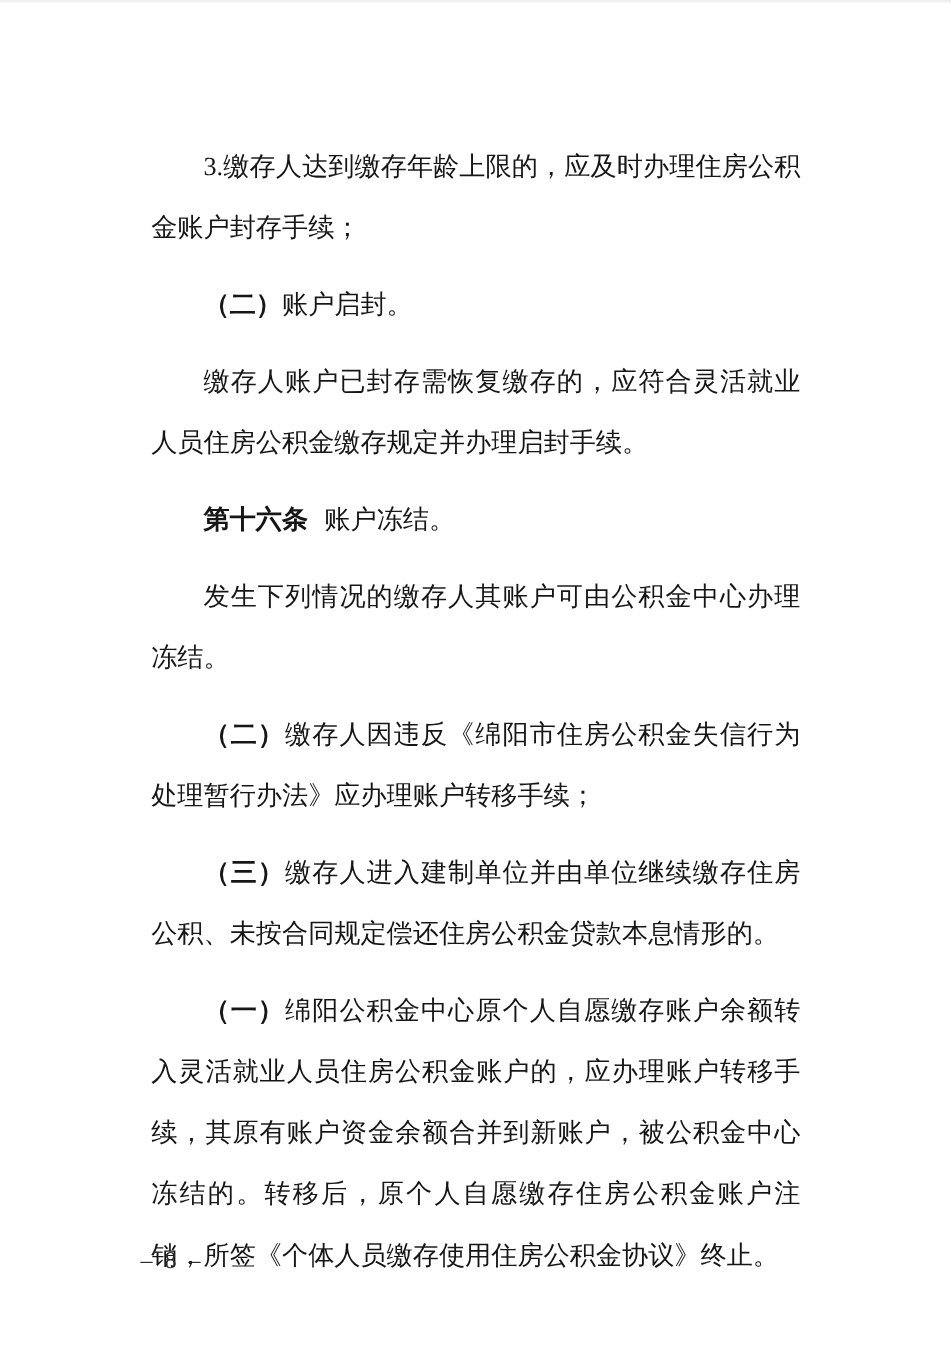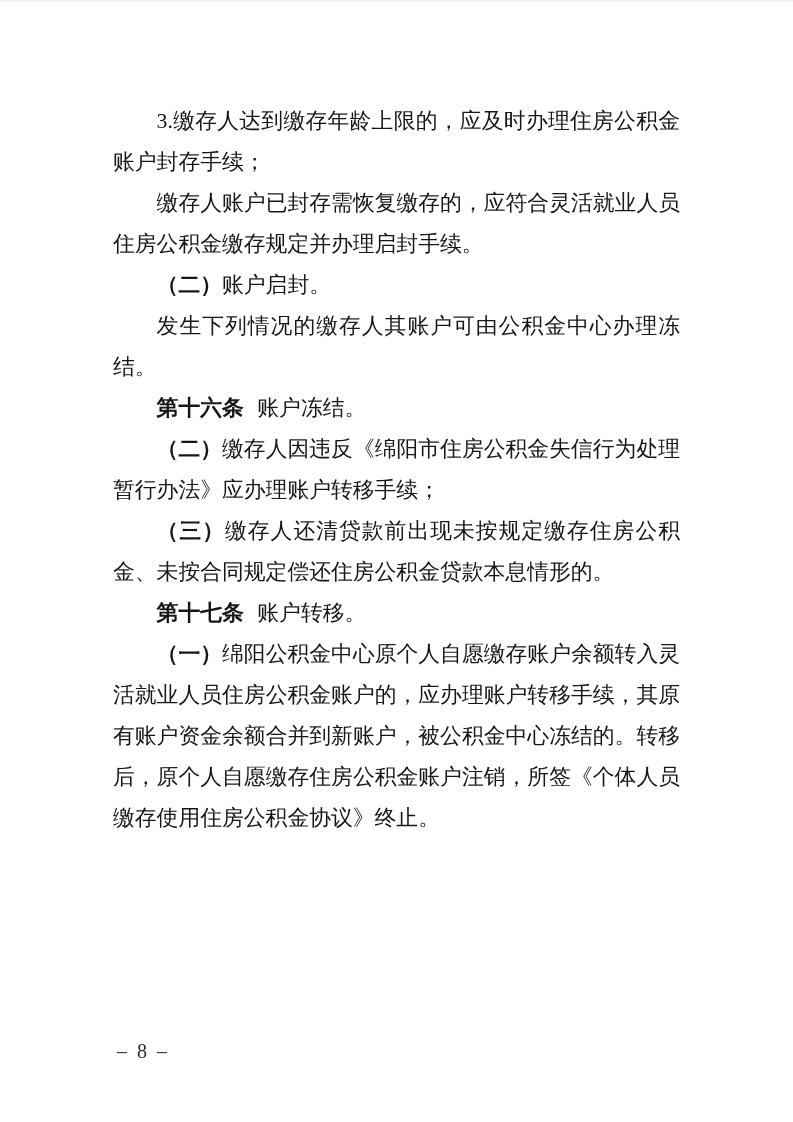--- a/index.html
+++ b/index.html
@@ -24,23 +24,23 @@
       height: 2px;
       background: #f0f0f0;
     }
     .content {
       position: absolute;
       left: 113px;
       top: 101px;
       width: 567px;
     }
     .content p {
-      margin: 0;
+      margin: 13px;
       font-size: 21.8px;
-      line-height: 41px;
+      line-height: 51px;
       text-align: justify;
       text-justify: inter-character;
       text-indent: 2em;
       line-break: strict;
       letter-spacing: 0;
     }
     .lead {
       font-weight: bold;
     }
     .lead-article {
@@ -57,24 +57,23 @@
     }
   </style>
 </head>
 <body>
 
 <div class="page">
   <div class="scan-edge"></div>
 
   <div class="content">
     <p><span>3.缴存人达到缴存年龄上限的，应及时办理住房公积金账户封存手续；</span></p>
+    <p><b class="lead">（二）</b><span>账户启封。</span></p>
     <p><span>缴存人账户已封存需恢复缴存的，应符合灵活就业人员住房公积金缴存规定并办理启封手续。</span></p>
-    <p><b class="lead">（二）</b><span>账户启封。</span></p>
+    <p><b class="lead lead-article">第十六条</b><span>账户冻结。</span></p>
     <p><span>发生下列情况的缴存人其账户可由公积金中心办理冻结。</span></p>
-    <p><b class="lead lead-article">第十六条</b><span>账户冻结。</span></p>
     <p><b class="lead">（二）</b><span>缴存人因违反《绵阳市住房公积金失信行为处理暂行办法》应办理账户转移手续；</span></p>
-    <p><b class="lead">（三）</b><span>缴存人还清贷款前出现未按规定缴存住房公积金、未按合同规定偿还住房公积金贷款本息情形的。</span></p>
-    <p><b class="lead lead-article">第十七条</b><span>账户转移。</span></p>
+    <p><b class="lead">（三）</b><span>缴存人进入建制单位并由单位继续缴存住房公积、未按合同规定偿还住房公积金贷款本息情形的。</span></p>
     <p><b class="lead">（一）</b><span>绵阳公积金中心原个人自愿缴存账户余额转入灵活就业人员住房公积金账户的，应办理账户转移手续，其原有账户资金余额合并到新账户，被公积金中心冻结的。转移后，原个人自愿缴存住房公积金账户注销，所签《个体人员缴存使用住房公积金协议》终止。</span></p>
   </div>
 
   <div class="page-number">– 8 –</div>
 </div>
 
 </body></html>

